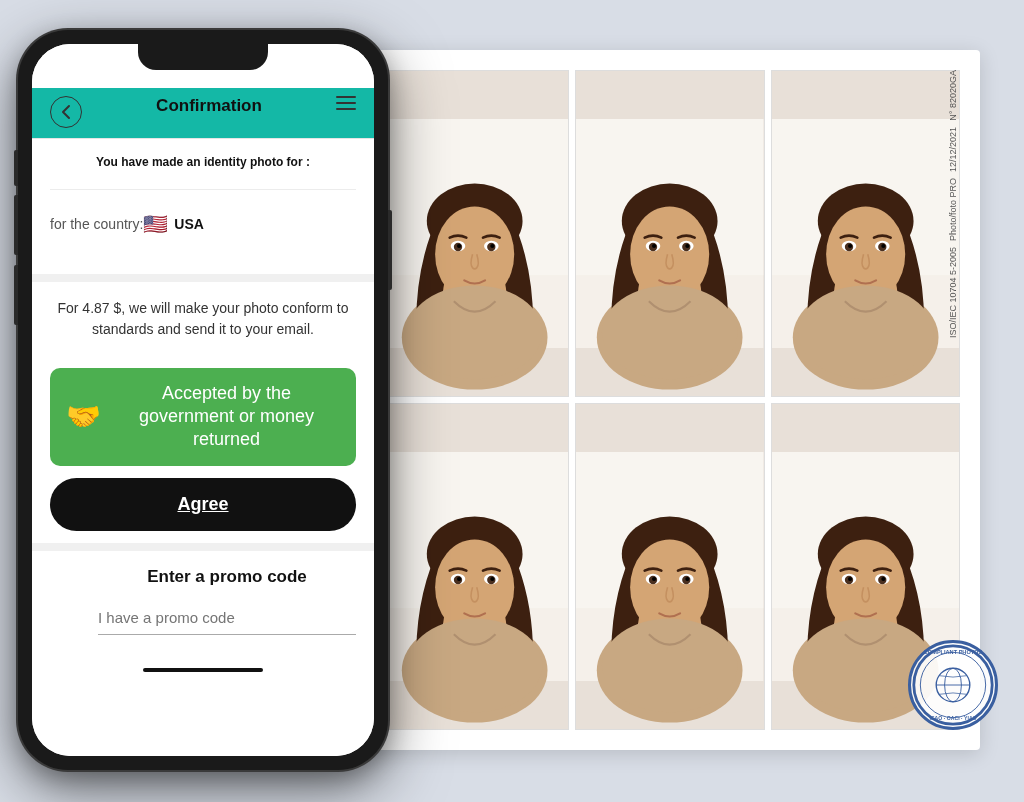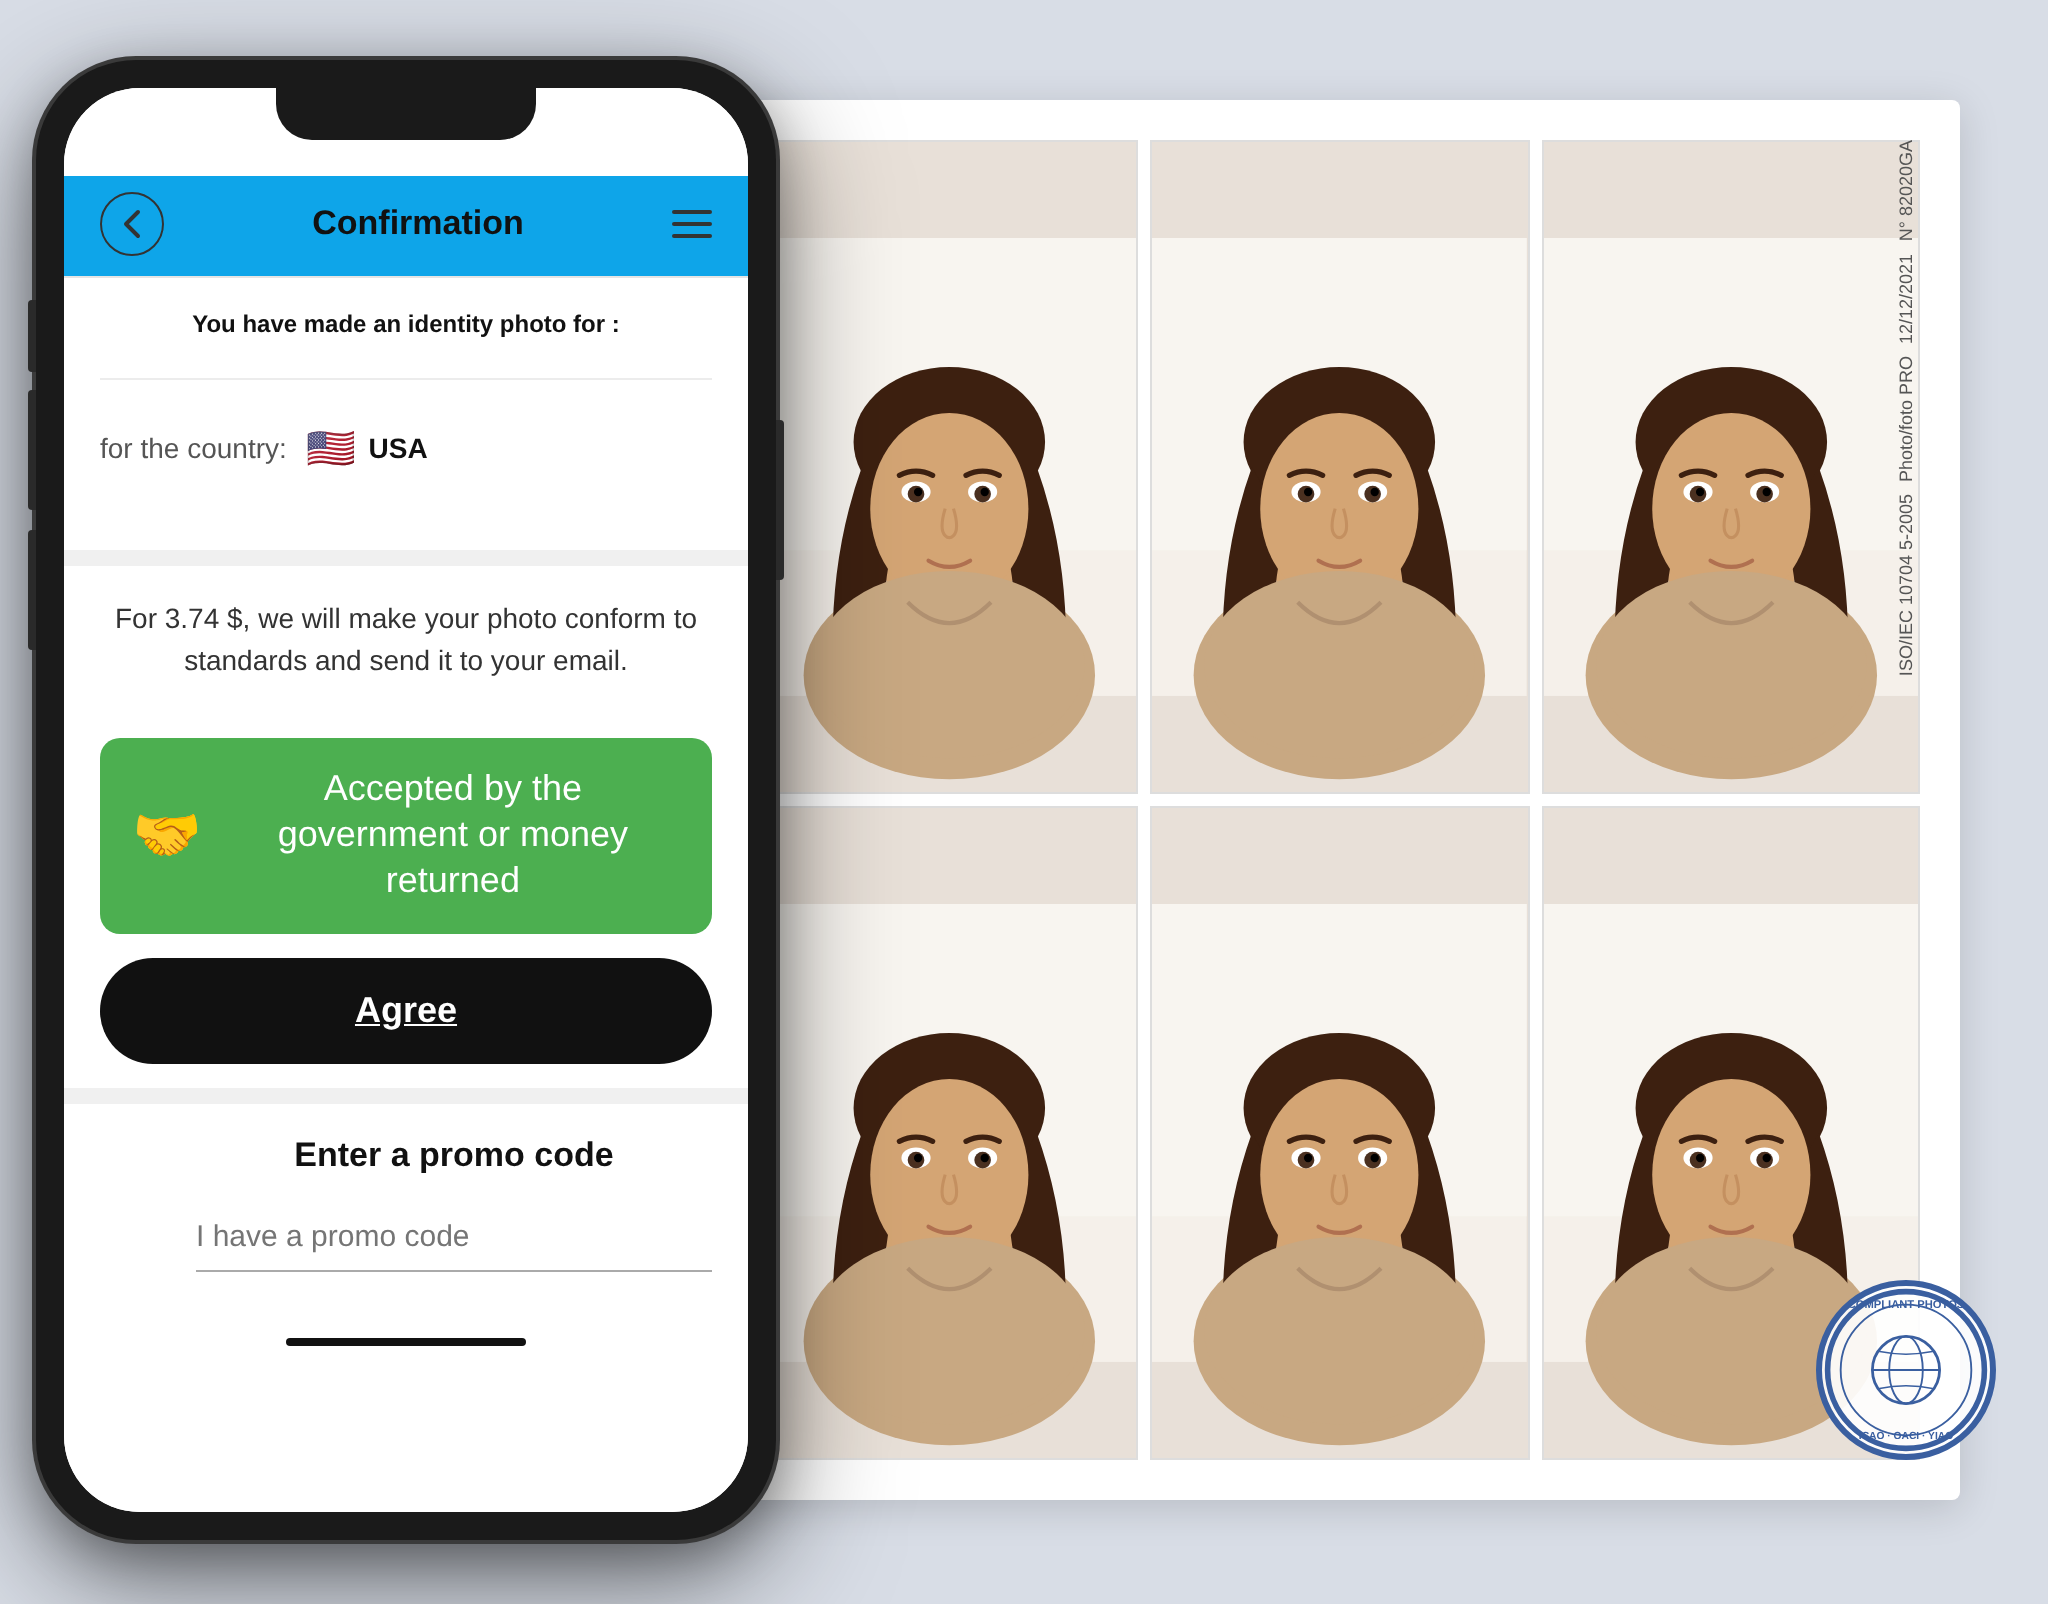--- a/index.html
+++ b/index.html
@@ -137,23 +137,23 @@
     
     .status-bar {
       height: 44px;
       background: #fff;
       flex-shrink: 0;
       position: relative;
     }
 
     
     .nav-bar {
-      background: #0ea5e9;
-      display: flex;
-      align-items: center;
+      background: #14b8a6;
+      display: flex;
+      align-items: flex-start;
       justify-content: space-between;
       padding: 8px 18px 10px;
       border-bottom: 1px solid #e5e5e5;
       flex-shrink: 0;
     }
 
     .nav-back {
       width: 32px;
       height: 32px;
       border-radius: 50%;
@@ -204,21 +204,20 @@
       text-align: center;
       line-height: 1.3;
       margin-bottom: 18px;
     }
 
     .info-row {
       display: flex;
       align-items: center;
       padding: 22px 0;
       border-top: 1px solid #ececec;
-      gap: 10px;
     }
 
     .info-label {
       font-size: 14px;
       color: #555;
       min-width: 80px;
     }
 
     .info-value {
       font-size: 14px;
@@ -417,21 +416,21 @@
               <span class="flag-emoji">🇺🇸</span>
               <span>USA</span>
             </span>
           </div>
 
         </div>
 
         <div class="divider"></div>
 
         <div class="pricing-section">
-          <p class="pricing-text">For 3.74 $, we will make your photo conform to standards and send it to your email.</p>
+          <p class="pricing-text">For 4.87 $, we will make your photo conform to standards and send it to your email.</p>
         </div>
 
         <div class="guarantee-banner">
           <span class="guarantee-icon">🤝</span>
           <span class="guarantee-text">Accepted by the government or money returned</span>
         </div>
 
         <button class="agree-button">Agree</button>
 
         <div class="divider2"></div>

